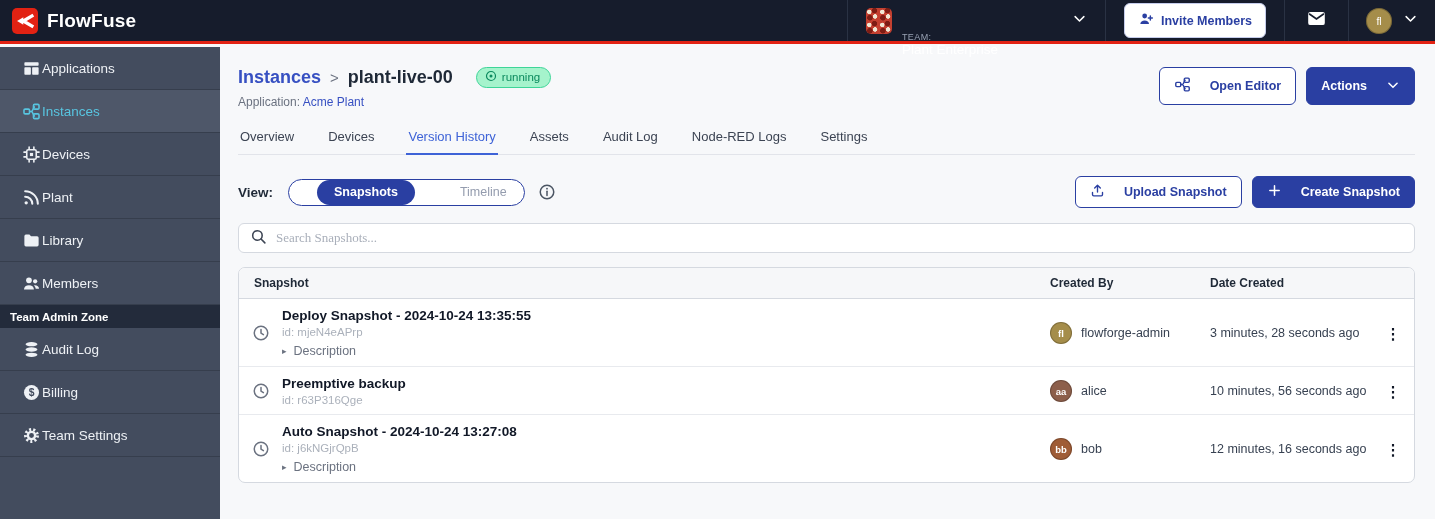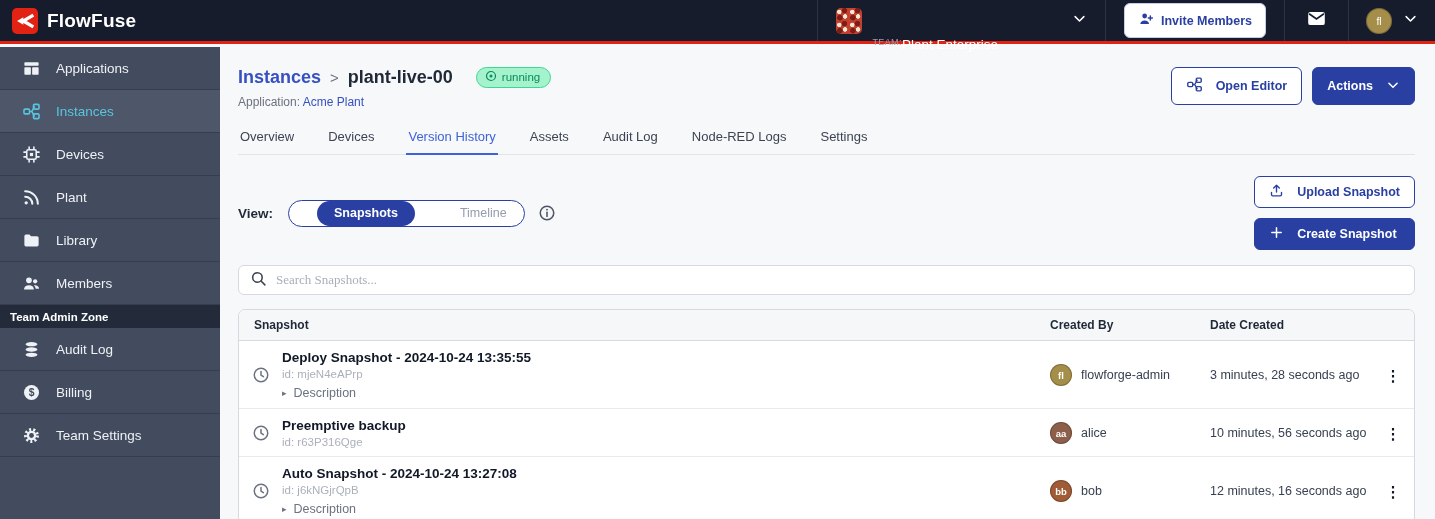--- a/index.html
+++ b/index.html
@@ -13,71 +13,71 @@
   .brand { color:#fff; font-size:19px; font-weight:bold; letter-spacing:.2px; }
   .nav-right { display:flex; align-items:center; height:100%; }
   .nav-sep { width:1px; height:100%; background:#2a3244; }
   .team-select { display:flex; align-items:center; gap:10px; padding:0 18px; height:100%; cursor:pointer; }
   .team-avatar { width:26px; height:26px; border-radius:5px; background:
       radial-gradient(circle at 25% 30%, #f0e8d4 2px, transparent 2.5px),
       radial-gradient(circle at 70% 65%, #f0e8d4 2px, transparent 2.5px),
       radial-gradient(circle at 65% 20%, #7e1d14 2.5px, transparent 3px),
       radial-gradient(circle at 30% 75%, #7e1d14 2.5px, transparent 3px), #c44030;
       background-size:13px 13px; }
-  .team-meta { display:flex; flex-direction:row; line-height:1.15;margin-top:48px; }
+  .team-meta { display:flex; flex-direction:column; line-height:1.15;margin-top:48px; }
   .team-label { font-size:9px; color:#98a1b3; letter-spacing:.4px; }
   .team-name { font-size:13.5px; color:#fff; }
   .team-chevron { margin-left:64px; }
   .invite-btn { background:#fff; color:#2a3fa2; border:1px solid #c6cdec; font-weight:bold; font-size:12.5px;
                 border-radius:6px; padding:7px 13px; display:flex; align-items:center; gap:7px; margin:0 18px; cursor:pointer; }
   .mail-btn { padding:0 21px; height:100%; display:flex; align-items:center; cursor:pointer; }
   .user-menu { display:flex; align-items:center; gap:11px; padding:0 17px; height:100%; cursor:pointer; }
   .nav-avatar { width:26px; height:26px; border-radius:50%; background:#a58d4a; color:#fff; font-size:10.5px;
                 display:grid; place-items:center; box-shadow:inset 0 0 0 1px rgba(0,0,0,.25); }
 
   
   .sidebar { position:absolute; top:47px; left:0; width:220px; height:472px; background:#434c5e; }
-  .side-item { height:43px; display:flex; align-items:center; gap:15px; padding-left:22px; color:#eef1f5;
+  .side-item { height:43px; display:flex; align-items:center; gap:1px; padding-left:22px; color:#eef1f5;
                font-size:13.5px; border-bottom:1px solid #363e4d; cursor:pointer; }
   .side-item.active { background:#4e5769; color:#58c5e0; }
   .side-icon { width:19px; height:19px; display:grid; place-items:center; }
   .side-icon svg { width:19px; height:19px; }
   .side-section { height:23px; background:#232b3b; color:#fff; font-size:11.5px; font-weight:bold;
                   display:flex; align-items:center; padding-left:10px; }
 
   
   .main { position:absolute; top:47px; left:220px; width:1215px; height:472px; background:#f7f8fa; padding:20px 20px 0 18px; }
 
   .header-row { display:flex; align-items:flex-start; justify-content:space-between; }
   .breadcrumb { display:flex; align-items:center; gap:9px; }
   .crumb-link { color:#3750c2; font-size:18px; font-weight:bold; cursor:pointer; }
   .crumb-sep { color:#6b7280; font-size:15px; }
   .instance-name { color:#1f2937; font-size:18px; font-weight:bold; }
   .status-badge { display:flex; align-items:center; gap:5px; background:#a5f3cc; border:1px solid #3ed598;
                   color:#0b8a5e; font-size:11.5px; padding:2px 10px 3px 8px; border-radius:999px; margin-left:14px; }
   .app-line { margin-top:7px; font-size:12px; color:#6b7280; }
   .app-link { color:#3750c2; cursor:pointer; }
   .header-actions { display:flex; gap:10px; }
-  .btn { display:flex; align-items:center; gap:13px; font-size:12.5px; font-weight:bold; border-radius:6px;
+  .btn { display:flex; align-items:center; gap:19px; font-size:12.5px; font-weight:bold; border-radius:6px;
          padding:8px 14px; cursor:pointer; }
   .btn-outline { background:#fff; border:1.5px solid #2a3fa2; color:#2a3fa2; }
   .btn-solid { background:#2a3fa2; border:1.5px solid #2a3fa2; color:#fff; }
 
   .tabs { margin-top:15px; display:flex; gap:30px; border-bottom:1px solid #e2e4ea; }
   .tab { font-size:13px; color:#3c4453; padding:5px 2px 9px; cursor:pointer; }
   .tab.active { color:#3e63d7; border-bottom:2px solid #3e63d7; margin-bottom:-1px; }
 
   .view-row { margin-top:21px; display:flex; align-items:center; }
   .view-label { font-size:13.5px; color:#1f2937; font-weight:bold; }
   .seg-group { margin-left:15px; display:flex; align-items:center; border:1px solid #2a3fa2; border-radius:15px;
                background:#fff; height:27px; overflow:hidden; }
   .seg { padding:0 17px; height:100%; display:flex; align-items:center; font-size:12.5px; color:#949cae; cursor:pointer;margin-left:28px; }
   .seg.active { background:#2a3fa2; color:#fff; border-radius:14px; font-weight:bold; }
   .info-btn { margin-left:13px; color:#4b5563; display:grid; place-items:center; cursor:pointer; }
-  .view-actions { margin-left:auto; display:flex; gap:10px;flex-direction:column; }
+  .view-actions { margin-left:auto; display:flex; gap:10px; }
   .btn-sm { padding:6px 14px; }
 
   .search-bar { margin-top:15px; height:30px; background:#fff; border:1px solid #d5d9e0; border-radius:6px;
                 display:flex; align-items:center; padding:0 11px; gap:9px; }
   .search-bar input { flex:1; border:none; outline:none; font-size:13px; color:#374151; font-family:Liberation Serif, serif; background:transparent; }
   .search-bar input::placeholder { color:#a9afba; }
 
   .table { margin-top:14px; background:#fff; border:1px solid #d5d9e0; border-radius:7px; overflow:hidden; }
   .t-head, .t-row { display:grid; grid-template-columns:1fr 160px 162px 42px; }
   .t-head { background:#f6f7f9; border-bottom:1px solid #d5d9e0; padding:8px 0; font-size:12px; font-weight:bold; color:#1f2937; }

